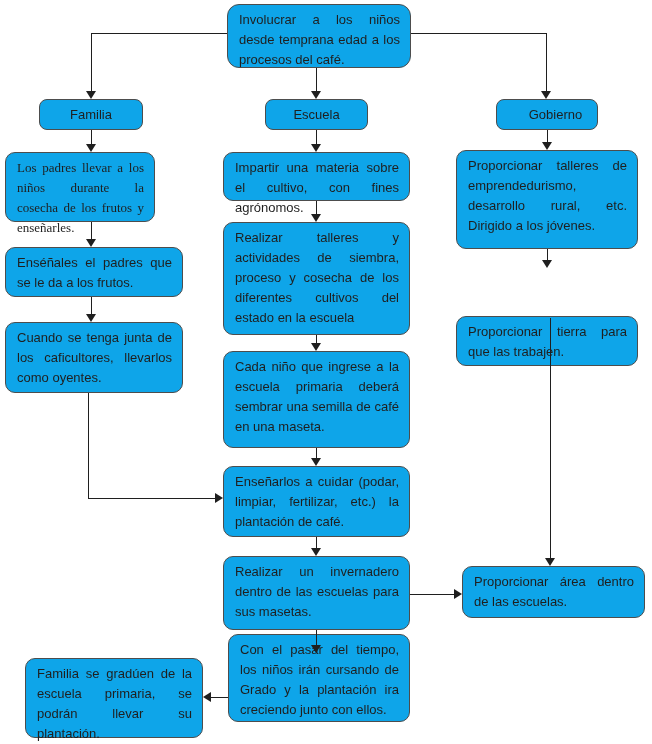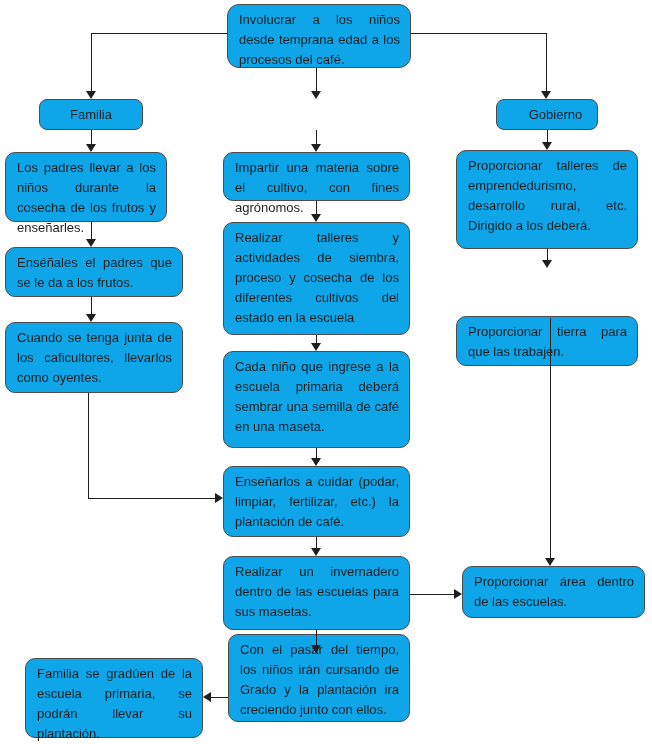--- a/index.html
+++ b/index.html
@@ -57,34 +57,35 @@
   }
 </style>
 </head>
 <body>
 
 <div id="canvas">
 
   <div class="node" style="left:227px; top:4px; width:184px; height:64px; border-radius:12px;">Involucrar a los niños desde temprana edad a los procesos del café.</div>
 
   <div class="node header" style="left:39px; top:99px; width:104px; height:31px;">Familia</div>
+  <div class="node header" style="left:265px; top:99px; width:103px; height:31px;">Escuela</div>
   <div class="node header" style="left:496px; top:99px; width:102px; height:31px;padding-left:17px;">Gobierno</div>
 
-  <div class="node" style="left:5px; top:152px; width:162px; height:70px;">Los padres llevar a los niños durante la cosecha de los frutos y enseñarles.</div>
+  <div class="node" style="left:5px; top:152px; width:150px; height:70px;font-family:Liberation Serif, serif;">Los padres llevar a los niños durante la cosecha de los frutos y enseñarles.</div>
   <div class="node" style="left:5px; top:247px; width:178px; height:50px;">Enséñales el padres que se le da a los frutos.</div>
   <div class="node" style="left:223px; top:152px; width:187px; height:49px;">Impartir una materia sobre el cultivo, con fines agrónomos.</div>
 
   <div class="node" style="left:5px; top:322px; width:178px; height:71px;">Cuando se tenga junta de los caficultores, llevarlos como oyentes.</div>
   <div class="node" style="left:223px; top:222px; width:187px; height:113px;">Realizar talleres y actividades de siembra, proceso y cosecha de los diferentes cultivos del estado en la escuela</div>
   <div class="node" style="left:223px; top:351px; width:187px; height:97px;">Cada niño que ingrese a la escuela primaria deberá sembrar una semilla de café en una maseta.</div>
   <div class="node" style="left:223px; top:466px; width:187px; height:71px;">Enseñarlos a cuidar (podar, limpiar, fertilizar, etc.) la plantación de café.</div>
   <div class="node" style="left:223px; top:556px; width:187px; height:74px;">Realizar un invernadero dentro de las escuelas para sus masetas.</div>
   <div class="node" style="left:228px; top:634px; width:182px; height:88px;">Con el pasar del tiempo, los niños irán cursando de Grado y la plantación ira creciendo junto con ellos.</div>
 
-  <div class="node" style="left:456px; top:150px; width:182px; height:99px;">Proporcionar talleres de emprendedurismo, desarrollo rural, etc. Dirigido a los deberá.</div>
+  <div class="node" style="left:456px; top:150px; width:182px; height:99px;">Proporcionar talleres de emprendedurismo, desarrollo rural, etc. Dirigido a los jóvenes.</div>
   <div class="node" style="left:456px; top:268px; width:182px; height:50px;margin-top:48px;">Proporcionar tierra para que las trabajen.</div>
   <div class="node" style="left:462px; top:566px; width:183px; height:52px;">Proporcionar área dentro de las escuelas.</div>
 
   <div class="node" style="left:25px; top:658px; width:178px; height:80px;">Familia se gradúen de la escuela primaria, se podrán llevar su plantación.</div>
 
   <div class="hline" style="left:91px; top:33px; width:136px;"></div>
   <div class="vline" style="left:91px; top:33px; height:58px;"></div>
   <div class="arrow-down" style="left:86px; top:91px;"></div>
 
   <div class="vline" style="left:316px; top:68px; height:23px;"></div>

